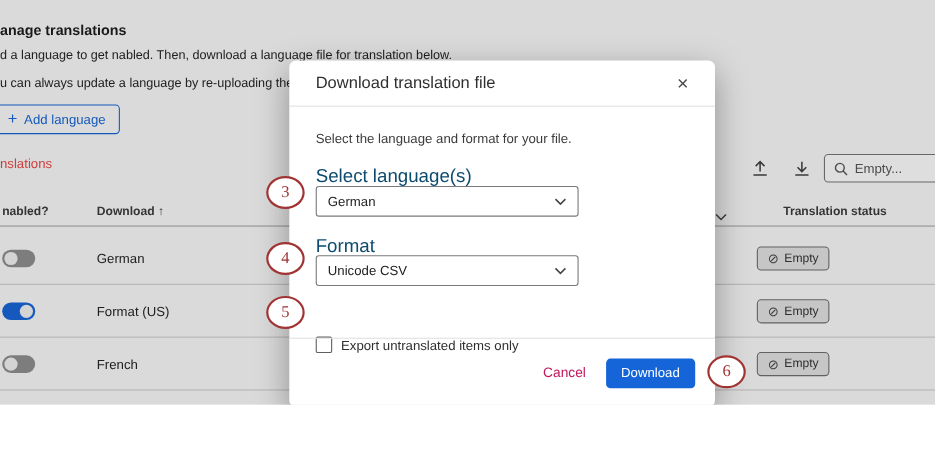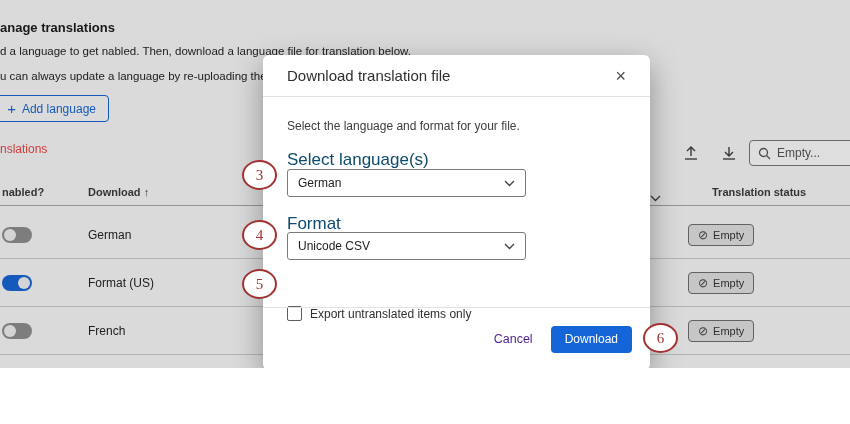--- a/index.html
+++ b/index.html
@@ -66,21 +66,21 @@
   .select.lang { top: 114px; }
   .select.fmt { top: 177px; }
   .select .chev { margin-left: auto; display: flex; }
   .checkbox-row { position: absolute; left: 24px; top: 219px; display: flex; align-items: center; gap: 8px; margin-top: 32px; }
   .checkbox { width: 15px; height: 15px; border: 1px solid #5f5f5f; border-radius: 2px;
               background: #fff; cursor: pointer; }
   .checkbox-label { font-size: 12px; color: #2f2f2f; }
   .modal-footer { position: absolute; left: 0; right: 0; bottom: 0; height: 63px;
                   border-top: 1px solid #e2e2e2; display: flex; align-items: center;
                   justify-content: flex-end; gap: 18px; padding: 0 18px; }
-  .cancel-link { color: #4c1d95; font-size: 12.5px; cursor: pointer; }
+  .cancel-link { color: #be185d; font-size: 12.5px; cursor: pointer; }
   .download-btn { background: #1565d8; color: #fff; font-size: 12px; height: 27px; padding: 0 14px;
                   border: none; border-radius: 4px; display: flex; align-items: center;
                   cursor: pointer; font-family: inherit; }
 
   
   .annotation { position: absolute; width: 35px; height: 30px; border: 2px solid #a13333;
                 border-radius: 50%; background: #fff; display: flex; align-items: center;
                 justify-content: center; font-family: "Liberation Serif", serif;
                 font-size: 15px; color: #a13333; z-index: 20; }
   .a3 { left: 242px; top: 160px; }

